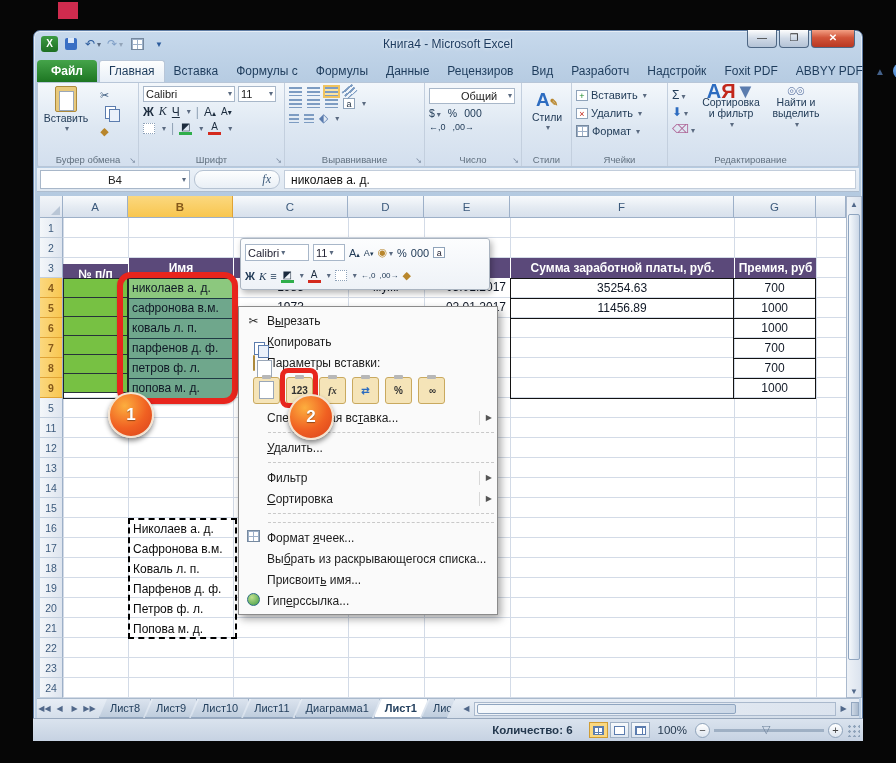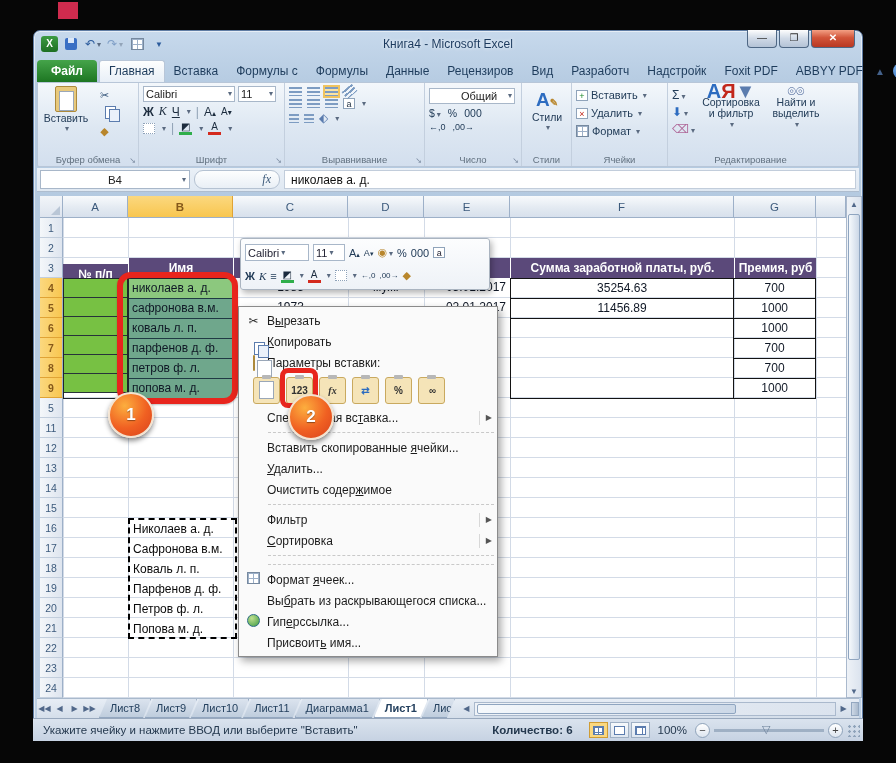--- a/index.html
+++ b/index.html
@@ -514,29 +514,21 @@
       <span class="pi" style="letter-spacing:-2px;">∞</span>
     </div>
     <div class="mi">
       <span class="mic"></span>
       <span class="mil accel">Специальная вс<u>т</u>авка...</span>
       <span class="marr">▶</span>
     </div>
     <div class="msep"></div>
     <div class="mi">
       <span class="mic"></span>
-        <span class="mil accel">Вставить скопированные <u>я</u>чейки...</span>
-    </div>
-    <div class="mi">
-      <span class="mic"></span>
         <span class="mil accel"><u>У</u>далить...</span>
-    </div>
-    <div class="mi">
-      <span class="mic"></span>
-        <span class="mil accel">Очистить содер<u>ж</u>имое</span>
     </div>
     <div class="msep"></div>
     <div class="mi">
       <span class="mic"></span>
         <span class="mil accel">Фильтр</span>
       <span class="marr">▶</span>
     </div>
     <div class="mi">
       <span class="mic"></span>
         <span class="mil accel"><u>С</u>ортировка</span>
@@ -546,26 +538,26 @@
     <div class="msep"></div>
     <div class="mi">
       <span class="mic"><span class="fmtic" style="display:inline-block;"></span></span>
       <span class="mil accel">Формат <u>я</u>чеек...</span>
     </div>
     <div class="mi">
       <span class="mic"></span>
         <span class="mil accel">Вы<u>б</u>рать из раскрывающегося списка...</span>
     </div>
     <div class="mi">
+      <span class="mic"></span>
+        <span class="mil accel">Присвоит<u>ь</u> имя...</span>
+    </div>
+    <div class="mi">
       <span class="mic"><span class="globe" style="display:inline-block;"></span></span>
       <span class="mil accel">Гип<u>е</u>рссылка...</span>
-    </div>
-    <div class="mi">
-      <span class="mic"></span>
-        <span class="mil accel">Присвоит<u>ь</u> имя...</span>
     </div>
   </div>
 
   <div class="abs redrect2" style="left:280px;top:368px;width:38px;height:40px;"></div>
   <div class="abs callout" style="left:108px;top:392px;">1</div>
   <div class="abs callout" style="left:288px;top:394px;">2</div>
 
   <div id="tabstrip" class="abs">
     <span class="navb">◀◀</span>
     <span class="navb">◀</span>
@@ -582,21 +574,20 @@
       <span class="navb">◀</span>
       <span class="sb" style="flex:1;height:14px;position:relative;">
         <span class="sbt abs" style="left:2px;top:1px;height:10px;width:72%;"></span>
       </span>
       <span class="navb">▶</span>
       <span style="width:8px;height:14px;background:linear-gradient(90deg,#cdd8e6,#a9b9cc);border:1px solid #93a7c0;"></span>
     </span>
   </div>
 
   <div id="statusbar" class="abs">
-    <span style="margin-left:10px;">Укажите ячейку и нажмите ВВОД или выберите "Вставить"</span>
     <span style="flex:1;"></span>
     <span style="font-weight:bold;">Количество: 6</span>
     <span style="width:14px;"></span>
     <span class="viewb sel">
         <span class="vg"></span>
       </span>
     <span class="viewb">
         <span class="vg" style="background-image:none;"></span>
       </span>
     <span class="viewb">

